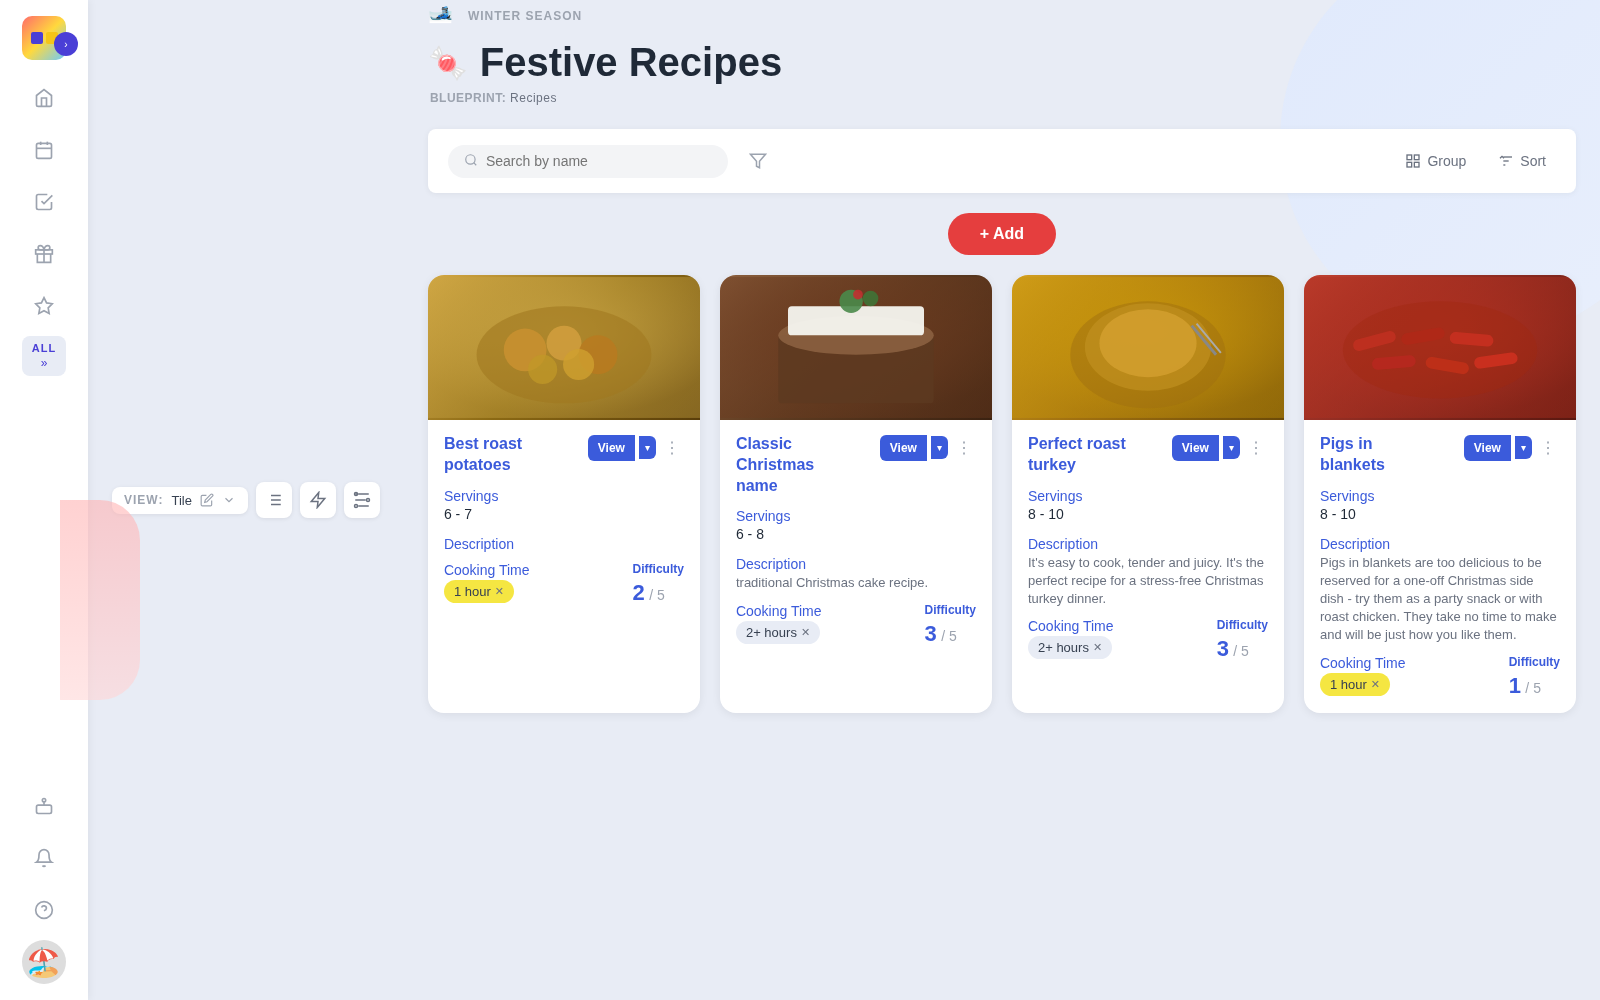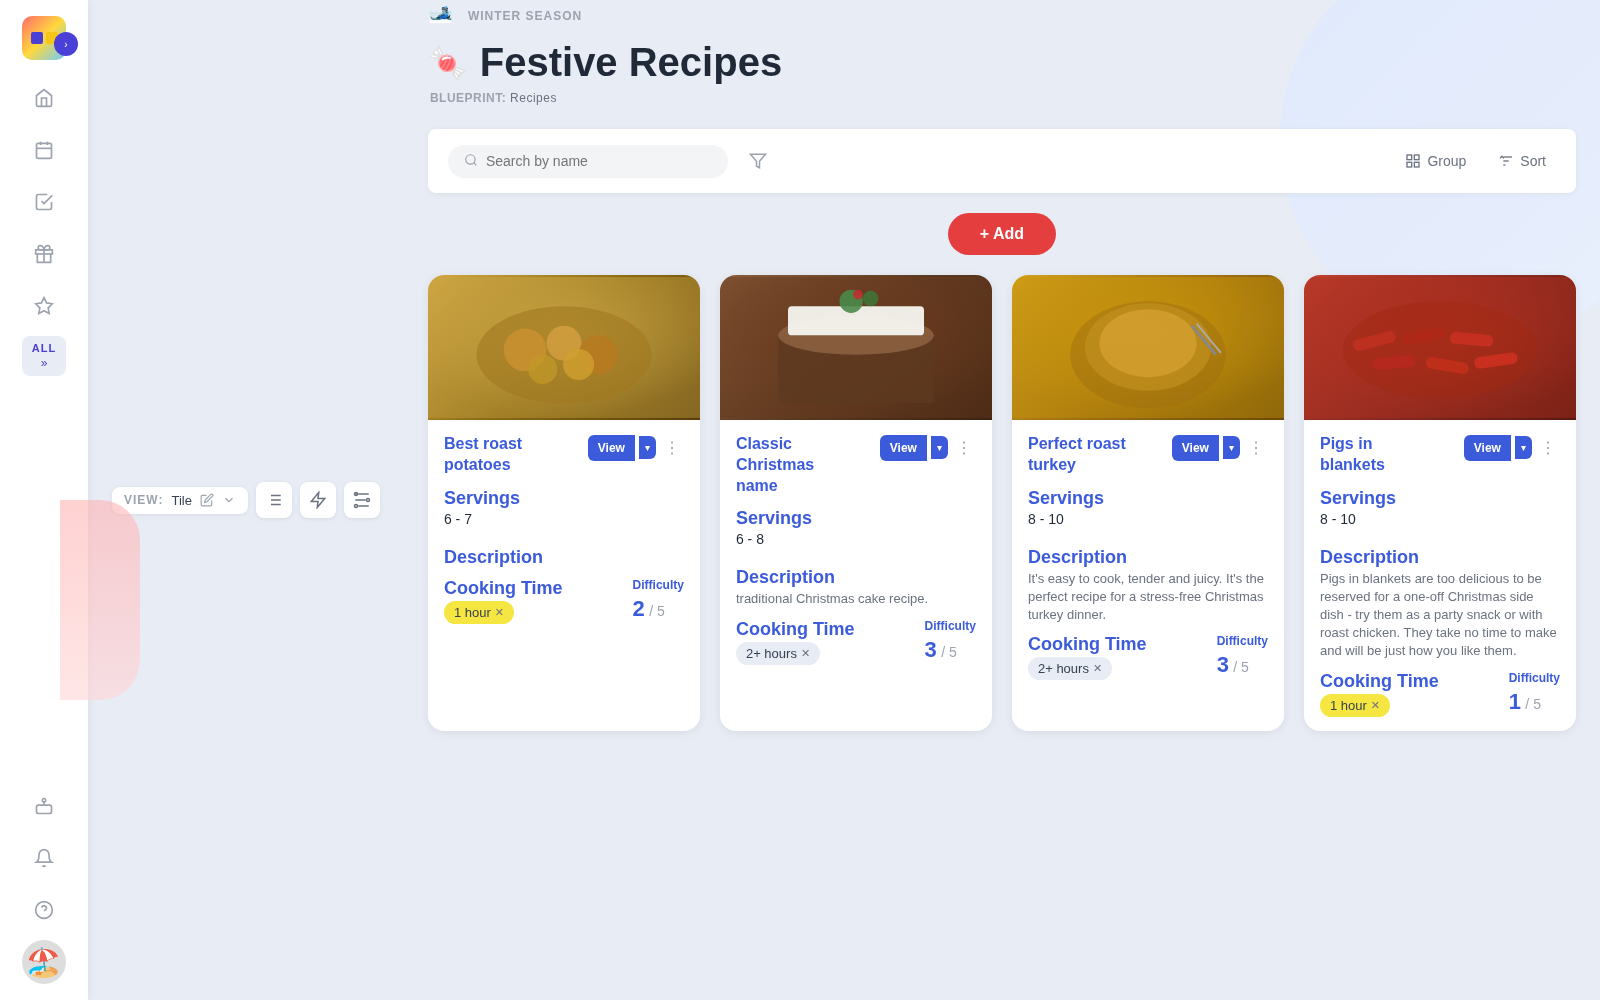--- a/index.html
+++ b/index.html
@@ -368,30 +368,30 @@
       background: none;
       border: none;
       color: #9ca3af;
       cursor: pointer;
       padding: 4px;
       font-size: 16px;
       display: flex;
       align-items: center;
     }
     .card-field-label {
-      font-size: 18px;
-      font-weight: 700;
+      font-size: 14px;
+      font-weight: 400;
       color: #3b5bdb;
       margin-bottom: 2px;
     }
     .card-field-value {
       font-size: 14px;
       font-weight: 500;
       color: #1f2937;
-      margin-bottom: 20px;
+      margin-bottom: 14px;
     }
     .card-field-desc {
       font-size: 13px;
       color: #6b7280;
       line-height: 1.4;
       margin-bottom: 10px;
     }
     .card-footer {
       display: flex;
       align-items: flex-start;

